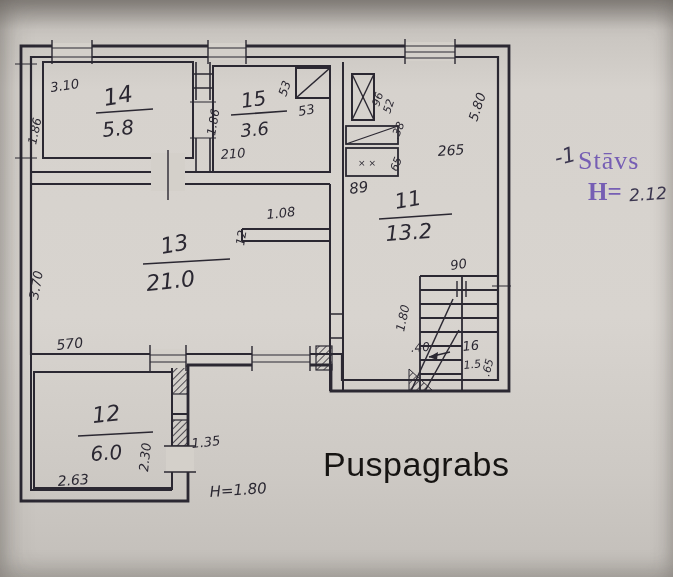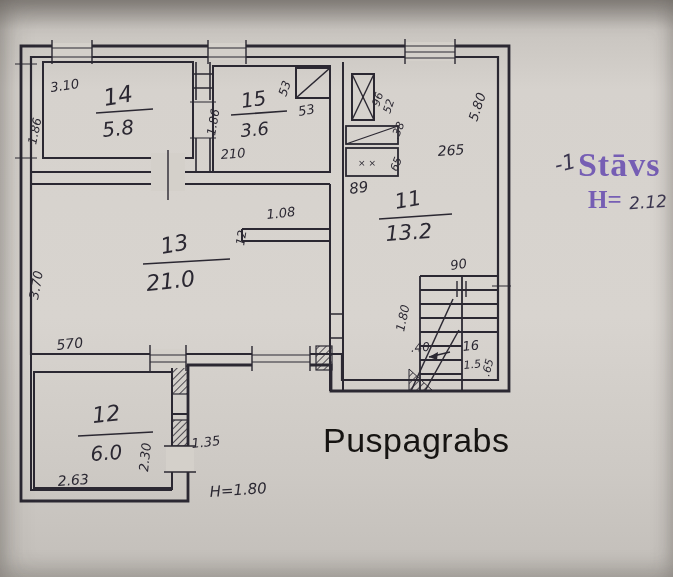--- a/index.html
+++ b/index.html
@@ -7,28 +7,28 @@
     width:673px;height:577px;overflow:hidden;
     font-family:"Liberation Sans",sans-serif;
     background:linear-gradient(180deg,#9f9b96 0px,#c9c5c0 30px,#d6d2cd 90px,#d8d4cf 55%,#cdc9c4 82%,#c2beb9 100%);
   }
   .stage{position:relative;width:673px;height:577px;}
   .stage::after{content:"";position:absolute;inset:0;pointer-events:none;
     box-shadow:inset 0 14px 22px rgba(60,55,50,.28), inset 0 -10px 18px rgba(60,55,50,.18), inset 14px 0 24px rgba(60,55,50,.10);}
   svg{position:absolute;left:0;top:0;}
   .hand{font-family:"DejaVu Sans",sans-serif;font-style:italic;fill:#2b2832;}
   .caption{
-    position:absolute;left:323px;top:418px;color:#161412;
+    position:absolute;left:323px;top:442px;color:#161412;
     font-size:34px;line-height:1.33;letter-spacing:.5px;white-space:nowrap;
   }
   .stamp{position:absolute;left:556px;top:146px;width:117px;color:#6e55b2;
     font-family:"Liberation Serif",serif;}
   .stamp .prefix{display:inline-block;color:#3c3750;font-family:"DejaVu Sans",sans-serif;
     font-style:italic;font-size:21px;transform:rotate(-14deg) translateY(-6px);margin-right:1px;}
-  .stamp .word{font-size:34px;font-weight:bold;letter-spacing:1px;opacity:.92;}
+  .stamp .word{font-size:26px;font-weight:normal;letter-spacing:1px;opacity:.92;}
   .stamp .row2{margin-top:2px;padding-left:32px;}
   .stamp .hlabel{font-size:25px;font-weight:bold;opacity:.92;}
   .stamp .hvalue{display:inline-block;color:#3c3750;font-family:"DejaVu Sans",sans-serif;
     font-style:italic;font-size:17px;margin-left:7px;transform:rotate(-4deg);}
 </style>
 </head>
 <body>
 
 <div class="stage">
 

